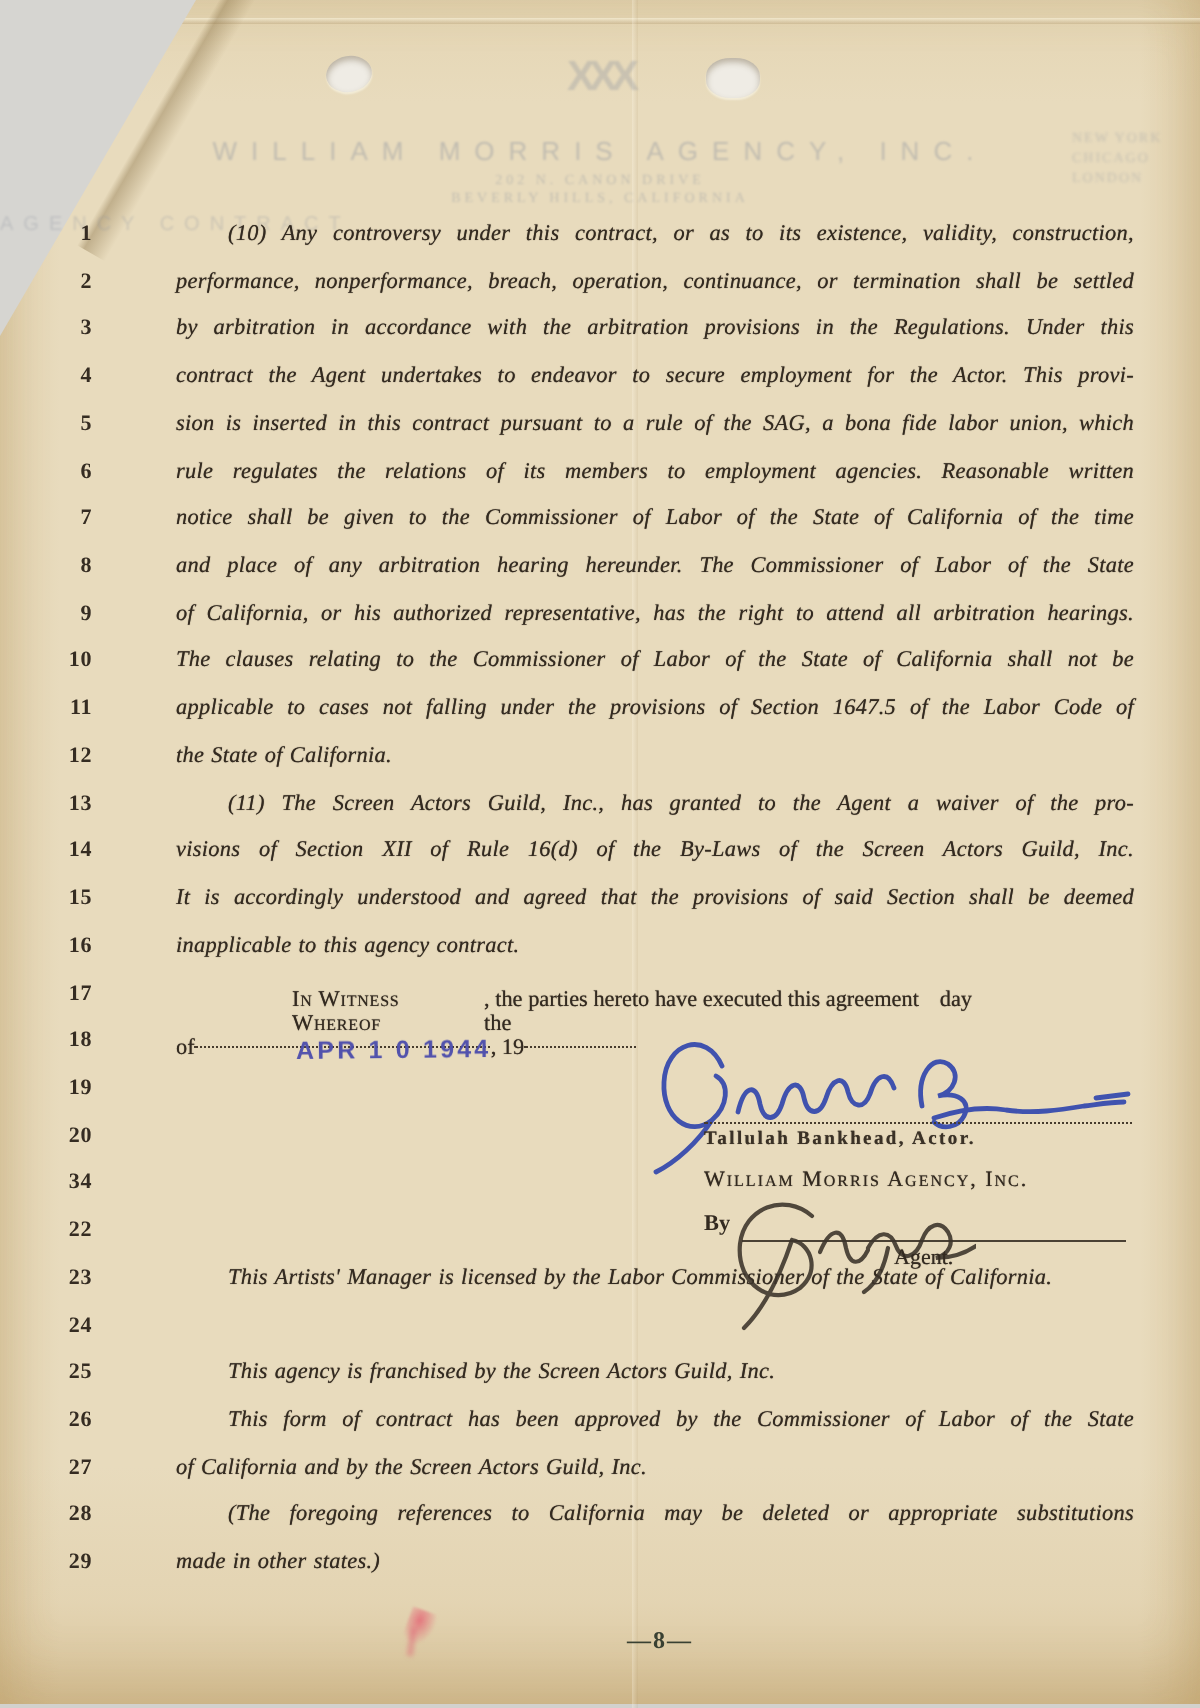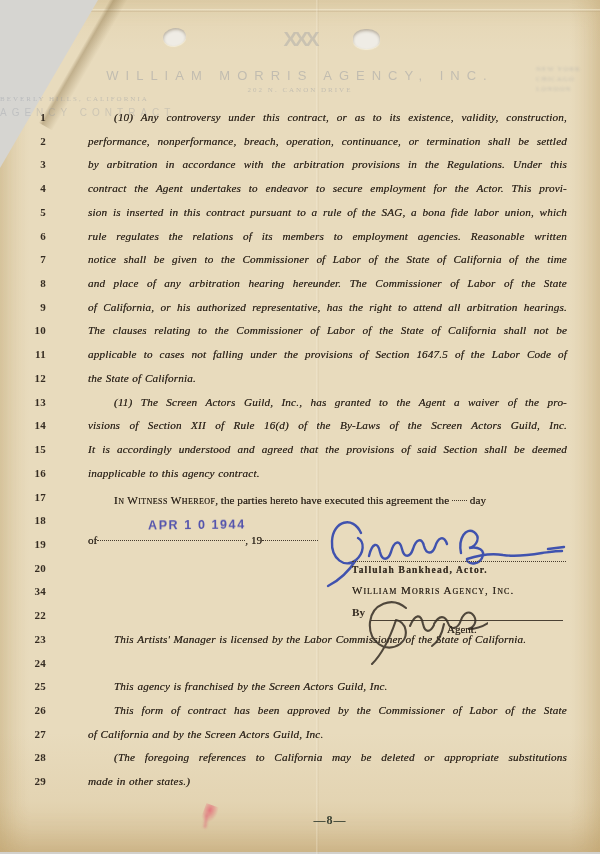--- a/index.html
+++ b/index.html
@@ -26,41 +26,41 @@
         box-shadow:inset 0 2px 3px rgba(90,70,35,.35), 0 1px 1px rgba(255,255,245,.5);}
   .hole.left{left:163px;top:28px;width:23px;height:18px;transform:rotate(-10deg);}
   .hole.right{left:353px;top:29px;width:27px;height:20px;border-radius:45%;}
 
   .ghost{position:absolute;color:#8d939f;filter:blur(.6px);white-space:nowrap;}
   .ghost.logo{left:0;right:0;top:27px;text-align:center;font-size:21px;font-weight:bold;
               letter-spacing:-3px;opacity:.33;font-family:"Liberation Sans",sans-serif;}
   .ghost.company{left:0;right:0;top:68px;text-align:center;font-size:13px;letter-spacing:7px;
                  opacity:.42;font-family:"Liberation Sans",sans-serif;}
   .ghost.addr1{left:0;right:0;top:86px;text-align:center;font-size:7px;letter-spacing:2px;opacity:.40;}
-  .ghost.addr2{left:0;right:0;top:95px;text-align:left;font-size:7px;letter-spacing:2px;opacity:.40;}
+  .ghost.addr2{left:0;right:0;top:95px;text-align:center;font-size:7px;letter-spacing:2px;opacity:.40;}
   .ghost.contract{left:0;right:0;top:107px;text-align:left;font-size:10px;letter-spacing:5px;
                   opacity:.30;font-family:"Liberation Sans",sans-serif;}
   .ghost.office{left:536px;font-size:7px;letter-spacing:1px;opacity:.38;filter:blur(.8px);}
 
   .doc-body{position:absolute;left:30px;top:111px;width:540px;}
   .doc-row{position:relative;height:23.72px;}
   .line-num{position:absolute;left:0;top:0;width:16px;text-align:right;
             font-size:11px;color:#352c22;font-weight:bold;letter-spacing:.3px;}
   .line-text{margin-left:58px;width:479px;font-size:11.2px;color:#332a20;
              letter-spacing:.15px;word-spacing:.6px;white-space:nowrap;
              text-shadow:0 0 .45px rgba(51,42,32,.85);font-style:italic;}
   .line-text.indent{padding-left:26px;width:453px;}
   .line-text.justify{white-space:normal;text-align:justify;text-align-last:justify;}
 
   .exec{position:absolute;left:30px;top:490.4px;width:540px;font-size:11.2px;color:#332a20;
         text-shadow:0 0 .45px rgba(51,42,32,.85);}
   .exec-row{display:flex;align-items:baseline;height:23.72px;}
   .exec-row.r17{padding-left:84px;width:456px;padding-top:4px;box-sizing:border-box;}
-  .exec-row.r18{padding-left:58px;padding-top:4px;box-sizing:border-box;margin-top:16px;}
-  .smallcaps{font-variant:small-caps;letter-spacing:.4px;}
+  .exec-row.r18{padding-left:58px;padding-top:4px;box-sizing:border-box;}
+  .smallcaps{font-variant:small-caps;letter-spacing:.4px;margin-left:32px;}
   .dotfill{flex:1;border-bottom:1.6px dotted #463b2d;margin:0 3px;transform:translateY(-3px);}
   .dotseg{display:inline-block;border-bottom:1.6px dotted #463b2d;transform:translateY(-3px);}
 
   .stamp{position:absolute;left:148px;top:518px;font-family:"Liberation Sans",sans-serif;
          font-size:12.5px;font-weight:bold;letter-spacing:1.6px;color:#4a4bac;
          transform:rotate(-.6deg);filter:blur(.25px);opacity:.95;}
 
   .sig-actor{position:absolute;left:325px;top:503px;}
   .sig-agent{position:absolute;left:348px;top:586px;}
   .actor-line{position:absolute;left:352px;top:544px;width:214px;border-bottom:1.6px dotted #463b2d;height:17px;}

